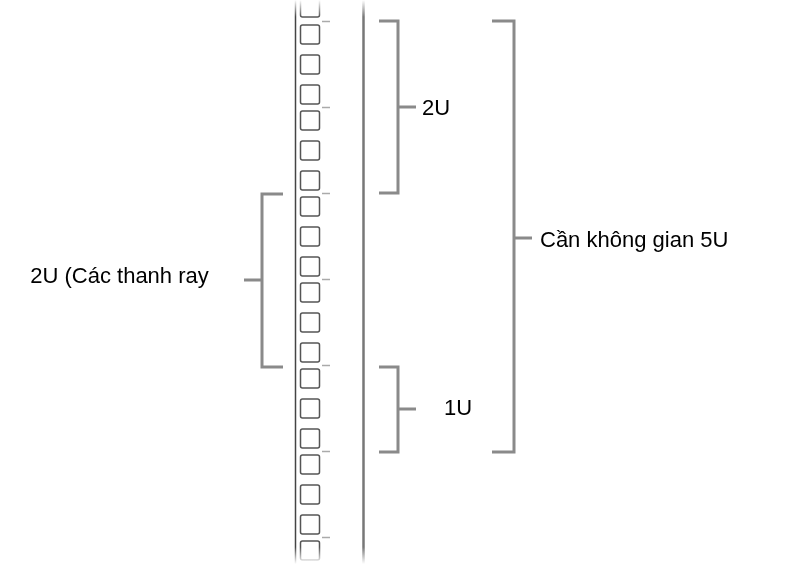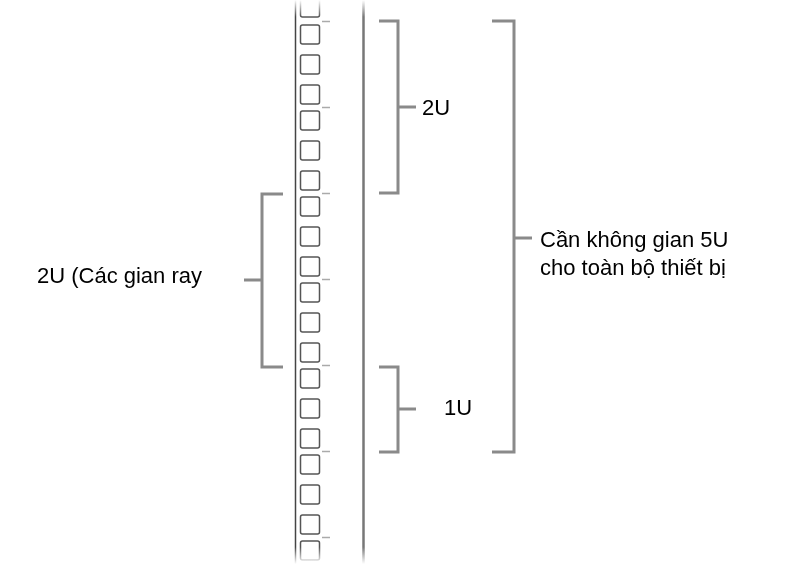--- a/index.html
+++ b/index.html
@@ -73,22 +73,21 @@
 
     <path d="M379,21 H398 V193 H379 M398,107 H416"></path>
 
     <path d="M379,367 H398 V452 H379 M398,409 H416"></path>
 
     <path d="M492,21 H514 V452 H492 M514,238 H532"></path>
   </g>
 </svg>
 
 <div class="label" id="label-left">
-  <span>2U (Các gian ray</span>
+  <span>2U (Các thanh ray</span>
 </div>
 
 <div class="label" id="label-2u">2U</div>
 <div class="label" id="label-1u">1U</div>
 
 <div class="label" id="label-5u">
   <span>Cần không gian 5U</span>
-  <span>cho toàn bộ thiết bị</span>
 </div>
 
 </body></html>

